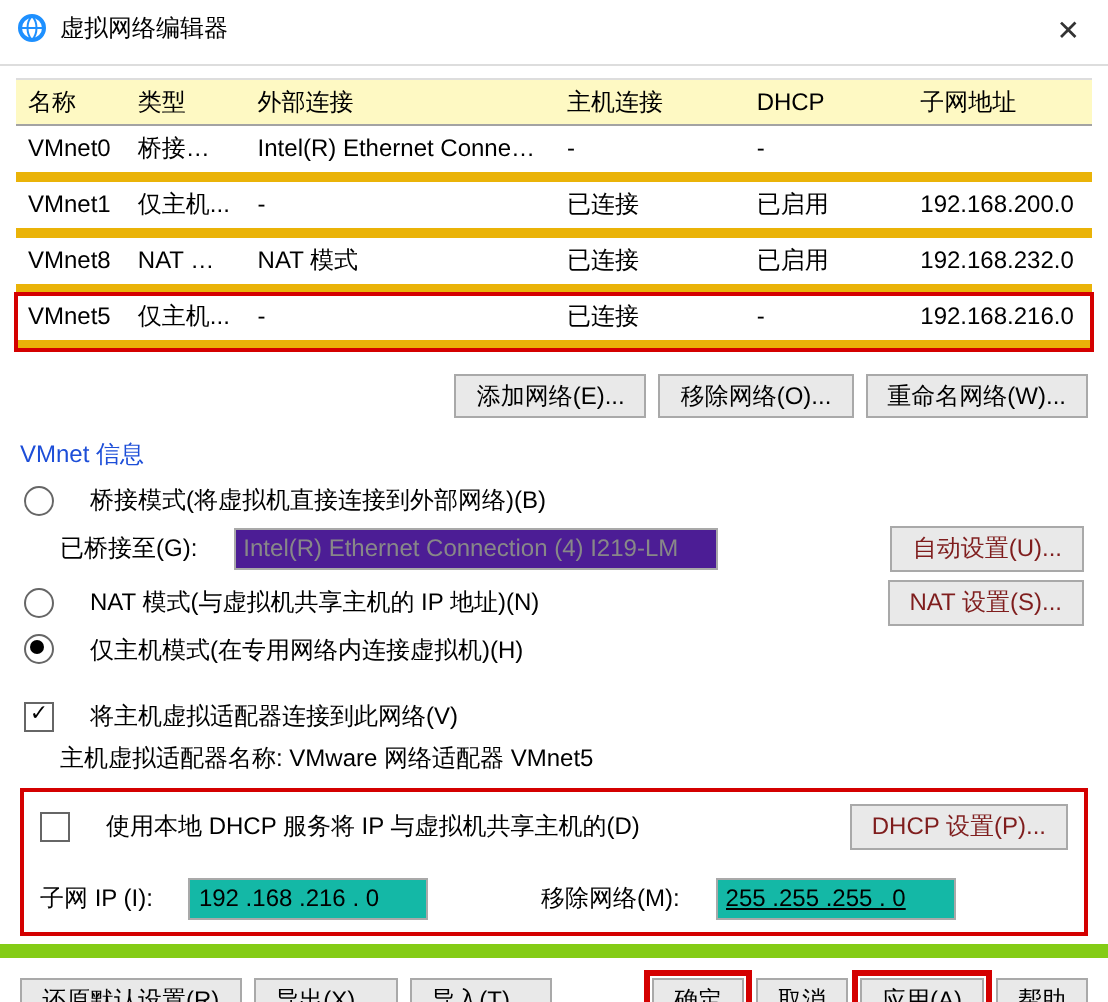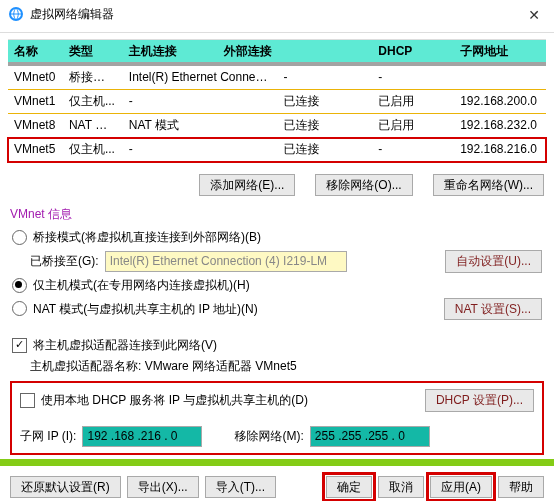--- a/index.html
+++ b/index.html
@@ -1,38 +1,38 @@
 <!DOCTYPE html>
 <html><head>
 <meta charset="utf-8">
 <style>
   body{margin:0;font:12px/1.4 "Microsoft YaHei","Segoe UI",sans-serif;background:#fff;color:#000;width:554px}
   .title{display:flex;align-items:flex-start;padding:6px 8px;border-bottom:1px solid #ddd}
   .title .icon{width:16px;height:16px;margin-right:6px;display:inline-flex;align-items:center;justify-content:center}
   .title .x{margin-left:auto;font-size:14px;color:#333;padding:0 6px}
   .table{margin:6px 8px 0 8px;border-top:1px solid #ddd}
   .thead,.trow{display:flex}
-  .thead{background:#5eead4;border-bottom:4px solid #a3a3a3;font-weight:700}
+  .thead{background:#fef9c3;border-bottom:1px solid #a3a3a3;font-weight:400}
   .th,.td{padding:3px 6px;box-sizing:border-box;white-space:nowrap;overflow:hidden;text-overflow:ellipsis}
   .c1{width:55px}.c2{width:60px}.c3{width:155px}.c4{width:95px}.c5{width:82px}.c6{width:92px}
-  .trow{border-bottom:1px solid #eab308}
+  .trow{border-bottom:5px solid #eab308}
   .hl{outline:2px solid #d40000;outline-offset:-1px}
-  .btnrow{display:flex;justify-content:flex-end;gap:20px;padding:12px 10px 8px 10px}
+  .btnrow{display:flex;justify-content:flex-end;gap:6px;padding:12px 10px 8px 10px}
   .btn{border:1px solid #a9a9a9;background:#e9e9e9;padding:2px 10px;font:inherit;white-space:nowrap}
   .btn[disabled]{color:#7f1d1d}
-  .section-title{padding:2px 10px;color:#a21caf}
+  .section-title{padding:2px 10px;color:#1d4ed8}
   .group{margin:2px 10px 0 10px}
-  .row{display:flex;align-items:center;gap:6px;padding:2px 2px}
+  .row{display:flex;align-items:center;gap:18px;padding:2px 2px}
   .indent{margin-left:18px}
   .radio,.check{width:13px;height:13px;border:1px solid #666;display:inline-block;flex:none}
   .radio{border-radius:50%}
   .radio.sel::after{content:"";display:block;width:7px;height:7px;background:#000;border-radius:50%;margin:2px}
   .check.sel::after{content:"✓";display:block;font-size:11px;line-height:11px;text-align:center}
   .inp{border:1px solid #a9a9a9;padding:1px 4px;font:inherit;background:#14b8a6}
-  .inp[disabled]{color:#888;background:#fef9c3}
+  .inp[disabled]{color:#888;background:#4c1d95}
   .redbox{border:2px solid #d40000;padding:4px 6px;margin:4px 10px}
   .footer{display:flex;gap:6px;padding:10px;border-top:7px solid #84cc16}
   .spacer{flex:1}
   .hlbtn{outline:3px solid #d40000;outline-offset:1px}
 </style>
 </head>
 <body>
 
 <div class="title">
   <span class="icon">
@@ -42,22 +42,22 @@
       </svg>
   </span>
   <span>虚拟网络编辑器</span>
   <span class="x">✕</span>
 </div>
 
 <div class="table">
   <div class="thead">
     <div class="th c1">名称</div>
     <div class="th c2">类型</div>
+    <div class="th c3">外部连接</div>
     <div class="th c4">主机连接</div>
-    <div class="th c3">外部连接</div>
     <div class="th c5">DHCP</div>
     <div class="th c6">子网地址</div>
   </div>
   <div class="trow">
       <div class="td c1">VMnet0</div>
       <div class="td c2">桥接模式</div>
       <div class="td c3">Intel(R) Ethernet Connection (...</div>
       <div class="td c4">-</div>
       <div class="td c5">-</div>
       <div class="td c6"></div>
@@ -101,29 +101,29 @@
     <span>桥接模式(将虚拟机直接连接到外部网络)(B)</span>
   </div>
   <div class="row indent">
     <span>已桥接至(G):</span>
     <input class="inp" style="width: 232px;" disabled="" value="Intel(R) Ethernet Connection (4) I219-LM">
     <span class="spacer"></span>
     <button class="btn" disabled="">自动设置(U)...</button>
   </div>
 
   <div class="row">
-    <span class="radio sel"></span>
-    <span>仅主机模式(在专用网络内连接虚拟机)(H)</span>
-  </div>
-
-  <div class="row">
     <span class="radio"></span>
     <span>NAT 模式(与虚拟机共享主机的 IP 地址)(N)</span>
     <span class="spacer"></span>
     <button class="btn" disabled="">NAT 设置(S)...</button>
+  </div>
+
+  <div class="row">
+    <span class="radio sel"></span>
+    <span>仅主机模式(在专用网络内连接虚拟机)(H)</span>
   </div>
 
   <div class="row" style="margin-top:13px">
     <span class="check sel"></span>
     <span>将主机虚拟适配器连接到此网络(V)</span>
   </div>
   <div class="row indent">
     <span>主机虚拟适配器名称: VMware 网络适配器 VMnet5</span>
   </div>
 </div>
@@ -133,21 +133,21 @@
     <span class="check"></span>
     <span>使用本地 DHCP 服务将 IP 与虚拟机共享主机的(D)</span>
     <span class="spacer"></span>
     <button class="btn" disabled="">DHCP 设置(P)...</button>
   </div>
   <div class="row" style="margin-top:10px">
     <span>子网 IP (I):</span>
     <input class="inp" style="width: 110px;" value="192 .168 .216 . 0">
     <span style="width:20px"></span>
     <span>移除网络(M):</span>
-    <input class="inp" style="width: 110px;" value="255 .255 .255 . 0">
+    <input class="inp" style="width: 110px; text-decoration: underline;" value="255 .255 .255 . 0">
   </div>
 </div>
 
 <div class="footer">
   <button class="btn">还原默认设置(R)</button>
   <button class="btn">导出(X)...</button>
   <button class="btn">导入(T)...</button>
   <span class="spacer"></span>
   <button class="btn hlbtn">确定</button>
   <button class="btn">取消</button>

